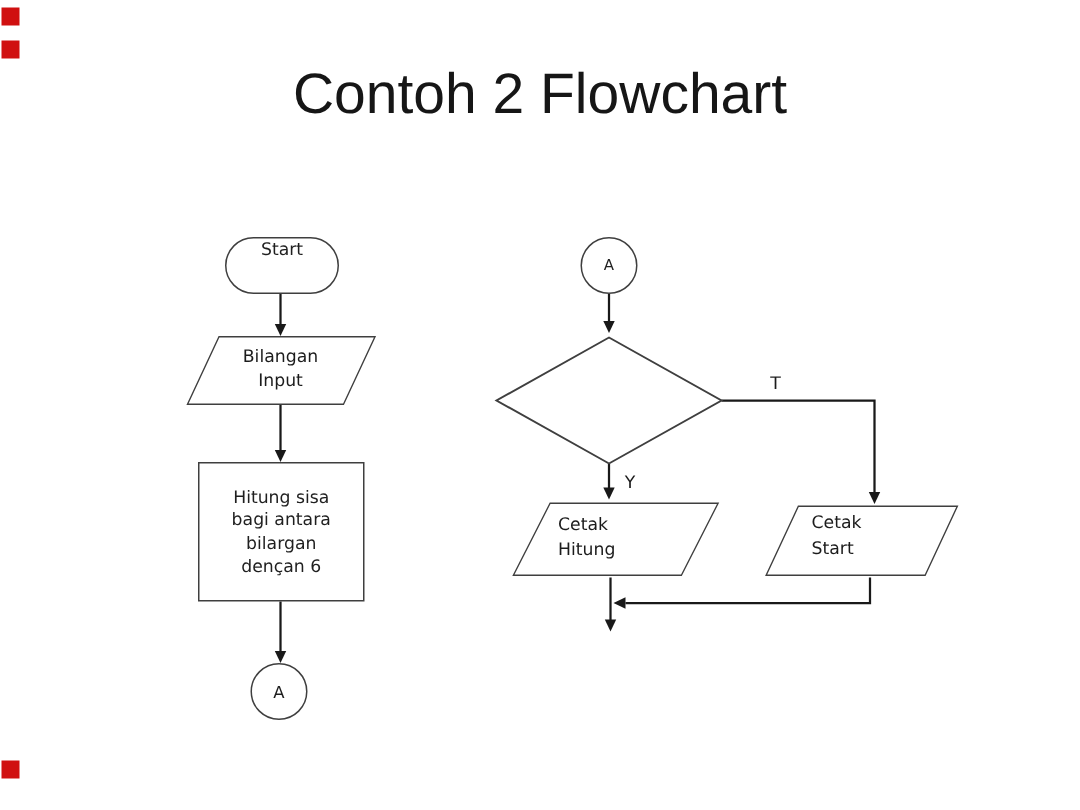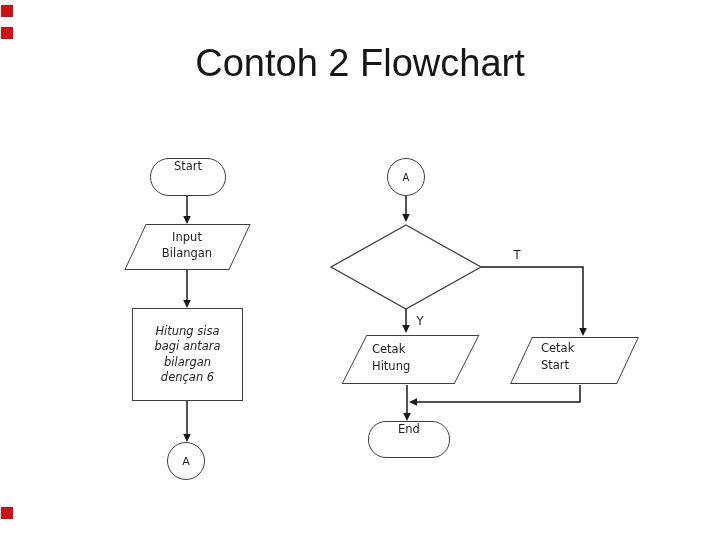--- a/index.html
+++ b/index.html
@@ -61,26 +61,26 @@
     </g>
     <polygon points="406,225 481,267 406,309 331,267" fill="#ffffff" stroke="#3f3f3f" stroke-width="1.3"></polygon>
   </svg>
 
   <div class="shape terminator" style="left:150px;top:158px;width:76px;height:38px;">
     <span style="font-size:11.5px;">Start</span>
   </div>
 
   <div class="shape para" style="left:135px;top:224px;width:105px;height:46px;transform:skewX(-25deg);"></div>
   <div class="fc-text center" style="left:132px;top:229px;width:110px;">
+    <span>Bilangan</span>
     <span>Input</span>
-    <span>Bilangan</span>
   </div>
 
   <div class="shape rect" style="left:132px;top:308px;width:111px;height:93px;">
-    <div class="center" style="font-size:11.5px;line-height:15.5px;font-style:italic;">
+    <div class="center" style="font-size:11.5px;line-height:15.5px;">
       <span style="display:block">Hitung sisa</span>
       <span style="display:block">bagi antara</span>
       <span style="display:block">bilargan</span>
       <span style="display:block">dençan 6</span>
     </div>
   </div>
 
   <div class="shape circle" style="left:167px;top:442px;width:38px;height:38px;">
     <span style="font-size:11px;">A</span>
   </div>
@@ -100,17 +100,14 @@
     <span>Cetak</span>
     <span>Hitung</span>
   </div>
 
   <div class="shape para" style="left:521px;top:337px;width:107px;height:47px;transform:skewX(-25deg);"></div>
   <div class="fc-text" style="left:541px;top:340px;line-height:16.5px;">
     <span>Cetak</span>
     <span>Start</span>
   </div>
 
-  <div class="shape terminator" style="left:368px;top:421px;width:82px;height:37px;border-radius:18px;">
-    <span style="font-size:11.5px;">End</span>
-  </div>
 
 </div>
 
 </body></html>

